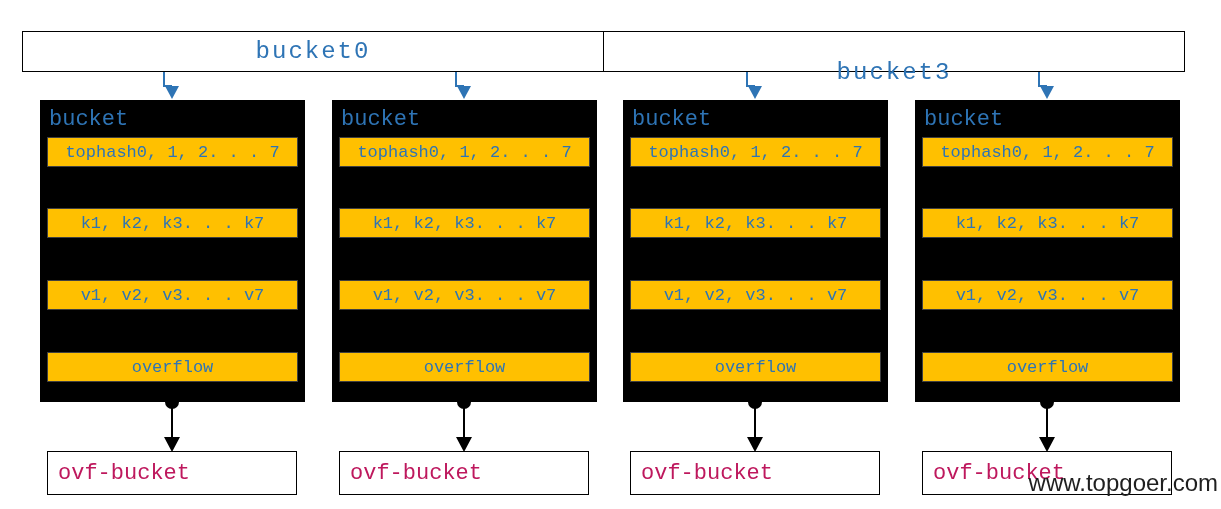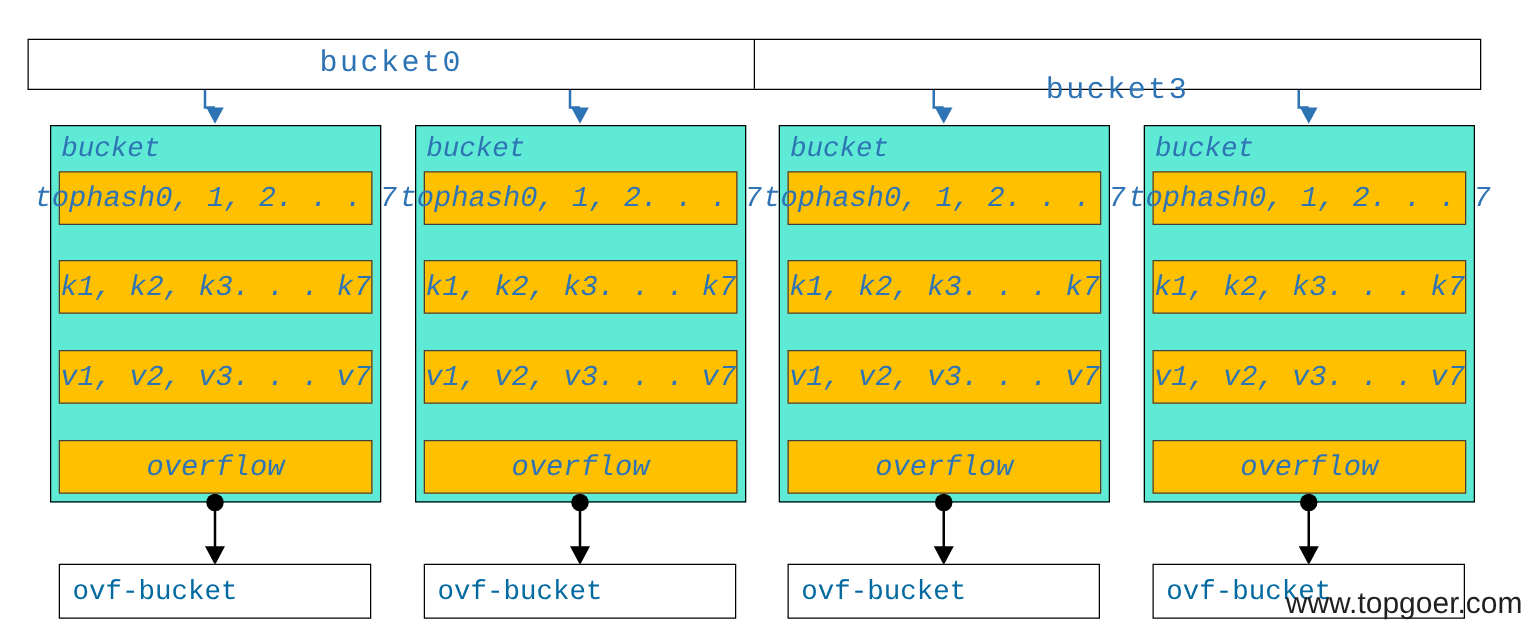--- a/index.html
+++ b/index.html
@@ -14,44 +14,44 @@
                color:#2E74B5;font-size:24px;letter-spacing:2px;
                border-right:1.5px solid #000;white-space:nowrap;}
   .header-cell:last-child{border-right:none;margin-top:40px;}
 
   
   .elbow{position:absolute;top:72px;width:26px;height:28px;}
   .elbow.c0{left:156px}.elbow.c1{left:448px}.elbow.c2{left:739px}.elbow.c3{left:1031px}
 
   
   .bucket-box{position:absolute;top:100px;width:265px;height:302px;
-              border:1.5px solid #000;box-sizing:border-box;background:#5eead4;font-style:italic;}
+              border:1.5px solid #000;box-sizing:border-box;background:#000000;}
   .bucket-box.c0{left:40px}.bucket-box.c1{left:332px}.bucket-box.c2{left:623px}.bucket-box.c3{left:915px}
   .bucket-label{position:absolute;left:8px;top:6px;color:#2E74B5;font-size:22px;}
-  .row-orange{position:absolute;left:6px;right:6px;height:43px;background:#FFC000;
+  .row-orange{position:absolute;left:6px;right:6px;height:30px;background:#FFC000;
               border:1.5px solid #404040;box-sizing:border-box;
               display:flex;align-items:center;justify-content:center;
-              color:#2E74B5;font-size:23px;white-space:nowrap;}
+              color:#2E74B5;font-size:17px;white-space:nowrap;}
   .row-tophash{top:36px}.row-k{top:107px}.row-v{top:179px}.row-overflow{top:251px}
 
   
   .dot{position:absolute;top:395px;width:14px;height:14px;border-radius:50%;background:#000;}
   .dot.c0{left:165px}.dot.c1{left:457px}.dot.c2{left:748px}.dot.c3{left:1040px}
   .vline{position:absolute;top:407px;width:2px;height:31px;background:#000;}
   .vline.c0{left:171px}.vline.c1{left:463px}.vline.c2{left:754px}.vline.c3{left:1046px}
   .bhead{position:absolute;top:437px;width:0;height:0;
          border-left:8px solid transparent;border-right:8px solid transparent;
          border-top:15px solid #000;}
   .bhead.c0{left:164px}.bhead.c1{left:456px}.bhead.c2{left:747px}.bhead.c3{left:1039px}
 
   
   .ovf-box{position:absolute;top:451px;width:250px;height:44px;
            border:1.5px solid #000;box-sizing:border-box;background:#fff;
            display:flex;align-items:center;padding-left:10px;
-           color:#0369a1;font-size:22px;white-space:nowrap;}
+           color:#be185d;font-size:22px;white-space:nowrap;}
   .ovf-box.c0{left:47px}.ovf-box.c1{left:339px}.ovf-box.c2{left:630px}.ovf-box.c3{left:922px}
 
   
   .watermark{position:absolute;right:3px;top:469px;z-index:5;
              font-family:Liberation Sans, sans-serif;
              font-size:24px;color:#1f1f1f;white-space:nowrap;}
 </style>
 </head>
 <body>
 

